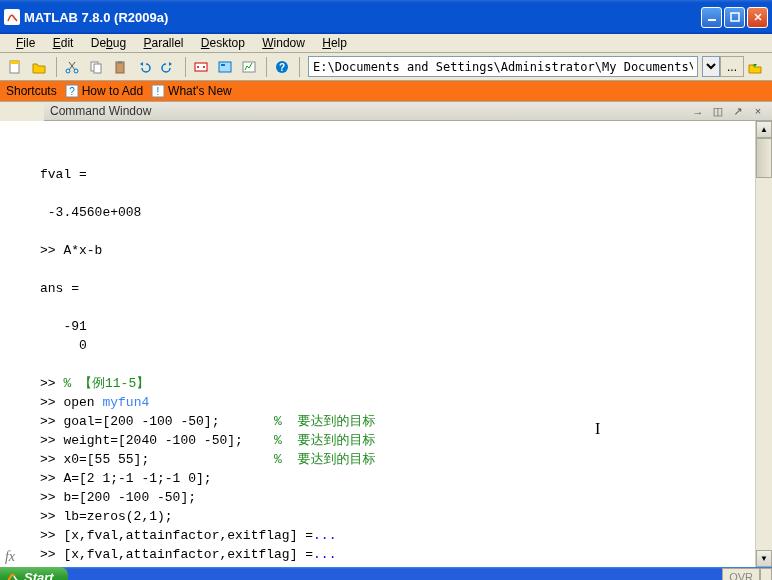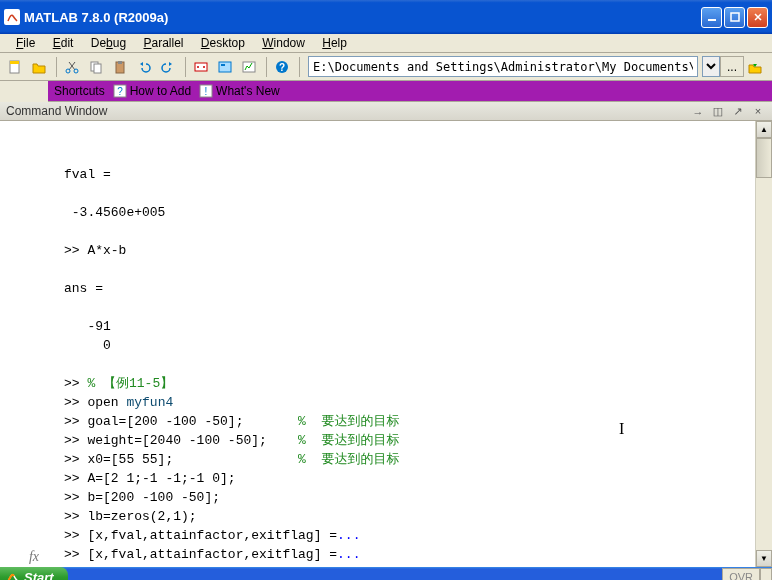--- a/index.html
+++ b/index.html
@@ -10,37 +10,37 @@
 .win-btn { width: 21px; height: 21px; margin-left: 2px; border: 1px solid #fff; border-radius: 3px; background: linear-gradient(to bottom, #5aa0f0, #2a6ad3); display: flex; align-items: center; justify-content: center; color: white; font-weight: bold; cursor: pointer; }
 .win-btn.close { background: linear-gradient(to bottom, #f08050, #d04020); }
 .menubar { background: #ece9d8; padding: 2px 16px; font-size: 12px; border-bottom: 1px solid #aca899; }
 .menubar span { margin-right: 14px; cursor: pointer; }
 .menubar span u { text-decoration: underline; }
 .toolbar { background: #ece9d8; padding: 2px 4px; display: flex; align-items: center; border-bottom: 1px solid #aca899; height: 28px; }
 .tbtn { width: 22px; height: 22px; margin-right: 2px; display: flex; align-items: center; justify-content: center; cursor: pointer; border: 1px solid transparent; }
 .tsep { width: 1px; height: 20px; background: #aca899; margin: 0 4px; }
 .path-input { flex: 1; margin: 0 4px; height: 21px; border: 1px solid #7f9db9; background: white; padding: 0 4px; font-family: "SimSun", monospace; font-size: 12px; }
 .browse-btn { width: 24px; height: 21px; border: 1px solid #aca899; background: #ece9d8; cursor: pointer; display: flex; align-items: center; justify-content: center; }
-.shortcuts-bar { background: #a21caf; padding: 3px 6px; border-bottom: 1px solid #aca899; display: flex; align-items: center; font-size: 12px; margin-left: 48px; }
+.shortcuts-bar { background: #f97316; padding: 3px 6px; border-bottom: 1px solid #aca899; display: flex; align-items: center; font-size: 12px; }
 .shortcuts-bar .sc-item { margin-right: 8px; cursor: pointer; display: flex; align-items: center; }
 .sc-icon { width: 14px; height: 14px; margin-right: 3px; display: inline-block; }
-.cw-header { background: linear-gradient(to bottom, #e8e8e0, #d8d6cc); padding: 2px 6px; border-bottom: 1px solid #aca899; display: flex; align-items: center; font-size: 12px; }
+.cw-header { background: linear-gradient(to bottom, #e8e8e0, #d8d6cc); padding: 2px 6px; border-bottom: 1px solid #aca899; display: flex; align-items: center; font-size: 12px; margin-left: 44px; }
 .cw-title { flex: 1; color: #333; font-weight: normal; }
 .cw-icons { display: flex; }
 .cw-icons div { width: 16px; height: 14px; margin-left: 4px; cursor: pointer; display: flex; align-items: center; justify-content: center; font-size: 11px; color: #555; }
 .command-area { display: flex; background: white; height: 446px; position: relative; }
 .command-content { flex: 1; padding: 6px 4px 6px 20px; font-family: "SimSun", "Courier New", monospace; font-size: 13px; line-height: 19px; overflow: hidden; white-space: pre; position: relative; }
 .command-content .green { color: #228b22; }
-.command-content .magenta { color: #0c4a6e; }
+.command-content .magenta { color: #3b82f6; }
 .command-content .blue { color: #0000ff; }
 .scrollbar { width: 17px; background: #ece9d8; border-left: 1px solid #d0cebf; display: flex; flex-direction: column; }
 .sb-arrow { height: 17px; background: linear-gradient(to bottom, #f0f0e8, #d8d6cc); border: 1px solid #aca899; display: flex; align-items: center; justify-content: center; cursor: pointer; font-size: 8px; }
 .sb-track { flex: 1; position: relative; background: #ece9d8; }
 .sb-thumb { position: absolute; top: 0; left: 0; right: 0; height: 40px; background: linear-gradient(to right, #d0cebf, #ece9d8); border: 1px solid #aca899; cursor: pointer; }
-.fx-gutter { width: 20px; background: #fff; display: flex; align-items: flex-end; justify-content: center; font-style: italic; padding-bottom: 2px; color: #777; font-family: serif; font-size: 14px; border-right: none; margin-left: 24px; }
+.fx-gutter { width: 20px; background: #fff; display: flex; align-items: flex-end; justify-content: center; font-style: italic; padding-bottom: 2px; color: #777; font-family: serif; font-size: 14px; border-right: none; }
 .taskbar { background: linear-gradient(to bottom, #3a8de8, #245edc 10%, #245edc 90%, #1a4bc0); height: 20px; display: flex; align-items: center; }
 .start-btn { background: linear-gradient(to bottom, #5fbc5f, #2e9c2e 50%, #1d8a1d); height: 100%; padding: 0 14px 0 6px; display: flex; align-items: center; color: white; font-weight: bold; font-style: italic; font-size: 13px; border-radius: 0 8px 8px 0; cursor: pointer; }
 .start-icon { width: 14px; height: 14px; margin-right: 4px; }
 .statusbar-ovr { background: #ece9d8; border: 1px solid #aca899; height: 18px; padding: 0 6px; display: flex; align-items: center; color: #888; font-size: 11px; }
 .statusbar-after { background: #ece9d8; border: 1px solid #aca899; height: 18px; width: 12px; }
 .cursor-ibeam { position: absolute; font-family: serif; font-size: 16px; color:#000; pointer-events:none; }
 svg { display: block; }
 </style>
 </head>
 <body>
@@ -193,21 +193,21 @@
     <div>×</div>
   </div>
 </div>
 
 <div class="command-area">
   <div class="fx-gutter">fx</div>
   <div class="command-content">
 <span> </span>
 <span>fval =</span>
 <span> </span>
-<span> -3.4560e+005</span>
+<span> -3.4560e+008</span>
 <span> </span>
 <span>&gt;&gt; A*x-b</span>
 <span> </span>
 <span>ans =</span>
 <span> </span>
 <span>   -91</span>
 <span>     0</span>
 <span> </span>
 <span><span>&gt;&gt; </span><span class="green">% 【例11-5】</span></span>
 <span><span>&gt;&gt; open </span><span class="magenta">myfun4</span></span>

